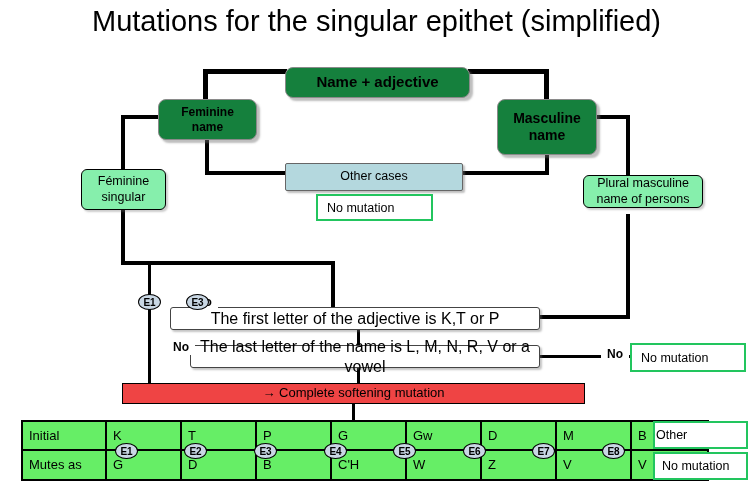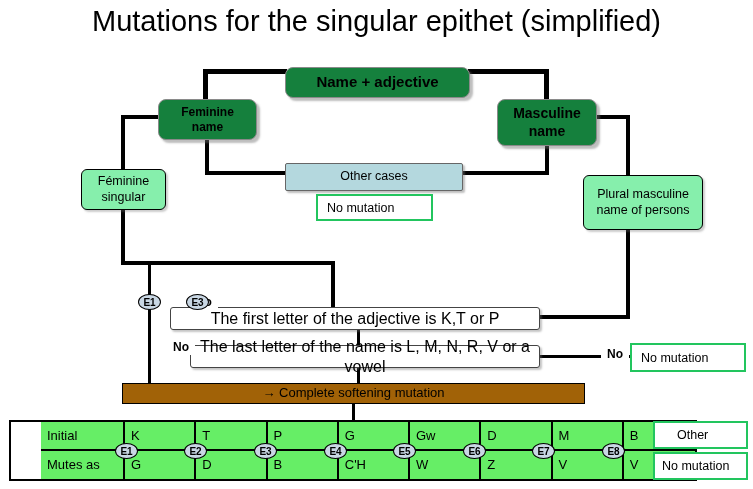--- a/index.html
+++ b/index.html
@@ -27,40 +27,40 @@
   }
   .greenbox {
     background:#86efac; border:1px solid #000; border-radius:6px;
     box-shadow:2px 2px 2px rgba(110,110,110,.35); font-size:12.5px;
   }
   .cond {
     background:#fff; border:1px solid #444; border-radius:3px;
     box-shadow:2px 2px 2px rgba(110,110,110,.4); font-size:16px;
   }
   .soft {
-    background:#a16207; border:1px solid #000; font-size:13px;
+    background:#ef4444; border:1px solid #000; font-size:13px;
   }
   .whitebox {
     position:absolute; background:#fff; border:2px solid #22c55e;
     display:flex; align-items:center; padding-left:9px; font-size:12.5px; z-index:2;
   }
   .badge {
     position:absolute; width:23px; height:16px; background:#c9d7e4;
     border:1px solid #000; border-radius:50%；; border-radius:50%;
     display:flex; align-items:center; justify-content:center;
     font-size:10px; font-weight:bold; z-index:5;text-align:center;
   }
   .flowlabel {
     position:absolute; font-weight:bold; font-size:12px; text-align:center;
     background:#fff; z-index:4; line-height:15px;margin-left:32px;
   }
   .mut-table {
-    position:absolute; left:9px; top:420px; width:688px; height:61px;
+    position:absolute; left:21px; top:420px; width:688px; height:61px;
     display:grid; grid-template-columns:84px repeat(8, 1fr);
-    grid-auto-rows:1fr; border:2px solid #000; z-index:2;padding-left:30px;
+    grid-auto-rows:1fr; border:2px solid #000; z-index:2;
   }
   .mut-table > div {
     background:#66ee66; border-right:2px solid #000;
     display:flex; align-items:center; padding-left:6px; font-size:13px;
   }
   .mut-table > div:nth-child(9n) { border-right:none; }
   .mut-table > div:nth-child(-n+9) { border-bottom:2px solid #000; }
 </style>
 </head>
 <body>
@@ -90,31 +90,31 @@
   <div class="ln" style="left:357px;top:328px;width:3px;height:19px"></div>
   <div class="ln" style="left:357px;top:366px;width:3px;height:19px"></div>
   <div class="ln" style="left:538px;top:355px;width:94px;height:3px"></div>
   <div class="ln" style="left:352px;top:402px;width:3px;height:20px"></div>
 
   <div class="node pink" style="left:285px;top:67px;width:185px;height:31px;font-size:15px">Name + adjective</div>
 
   <div class="node pink" style="left:158px;top:99px;width:99px;height:41px;font-size:12px">Feminine
 name</div>
 
-  <div class="node pink" style="left:497px;top:99px;width:100px;height:47px;font-size:14px">Masculine
+  <div class="node pink" style="left:497px;top:99px;width:100px;height:56px;font-size:14px">Masculine
 name</div>
 
   <div class="node blue" style="left:285px;top:163px;width:178px;height:28px">Other cases</div>
 
   <div class="whitebox" style="left:316px;top:194px;width:117px;height:27px">No mutation</div>
 
   <div class="node greenbox" style="left:81px;top:169px;width:85px;height:41px">Féminine
 singular</div>
 
-  <div class="node greenbox" style="left:583px;top:175px;width:120px;height:55px">Plural masculine
+  <div class="node greenbox" style="left:583px;top:175px;width:120px;height:33px">Plural masculine
 name of persons</div>
 
   <div class="node cond" style="left:170px;top:307px;width:370px;height:23px">The first letter of the adjective is K,T or P</div>
 
   <div class="node cond" style="left:190px;top:345px;width:350px;height:23px">The last letter of the name is L, M, N, R, V or a vowel</div>
 
   <div class="whitebox" style="left:630px;top:343px;width:116px;height:29px">No mutation</div>
 
   <div class="node soft" style="left:122px;top:383px;width:463px;height:21px">→ Complete softening mutation</div>
 
@@ -148,16 +148,16 @@
 
   <div class="badge" style="left:115px;top:443px">E1</div>
   <div class="badge" style="left:184px;top:443px">E2</div>
   <div class="badge" style="left:254px;top:443px">E3</div>
   <div class="badge" style="left:324px;top:443px">E4</div>
   <div class="badge" style="left:393px;top:443px">E5</div>
   <div class="badge" style="left:463px;top:443px">E6</div>
   <div class="badge" style="left:532px;top:443px">E7</div>
   <div class="badge" style="left:602px;top:443px">E8</div>
 
-  <div class="whitebox" style="left:653px;top:421px;width:95px;height:28px;padding-left:22px">Other</div>
+  <div class="whitebox" style="left:653px;top:421px;width:95px;height:28px;padding-left:1px">Other</div>
   <div class="whitebox" style="left:653px;top:452px;width:95px;height:28px;padding-left:7px">No mutation</div>
 
 </div>
 
 </body></html>

